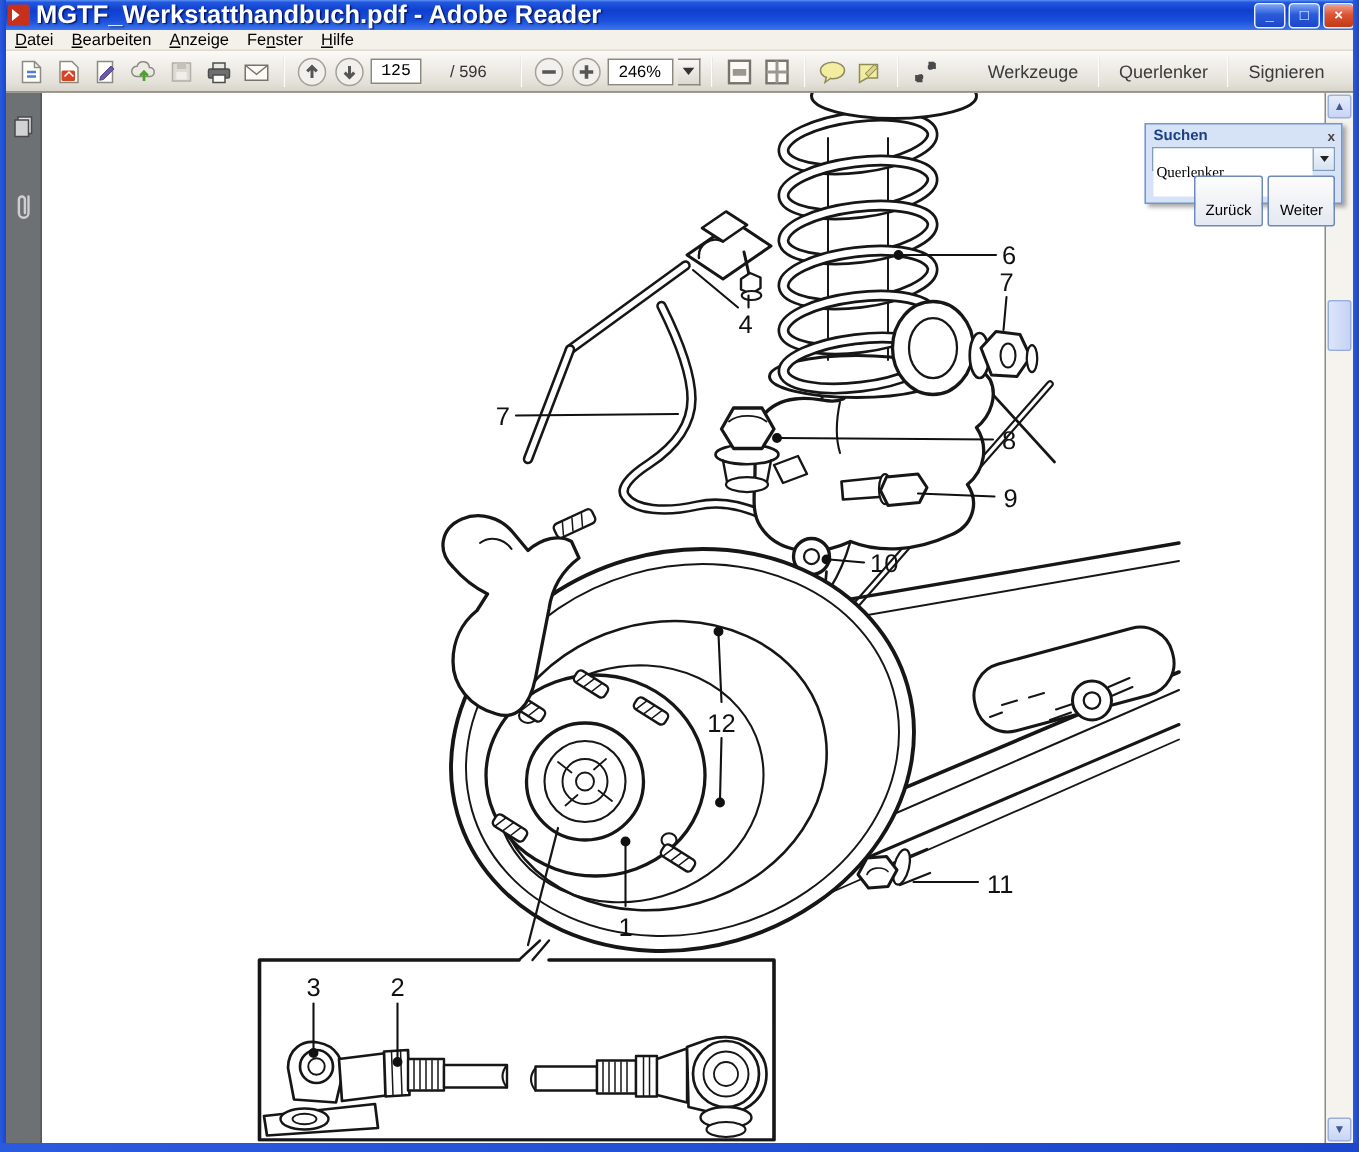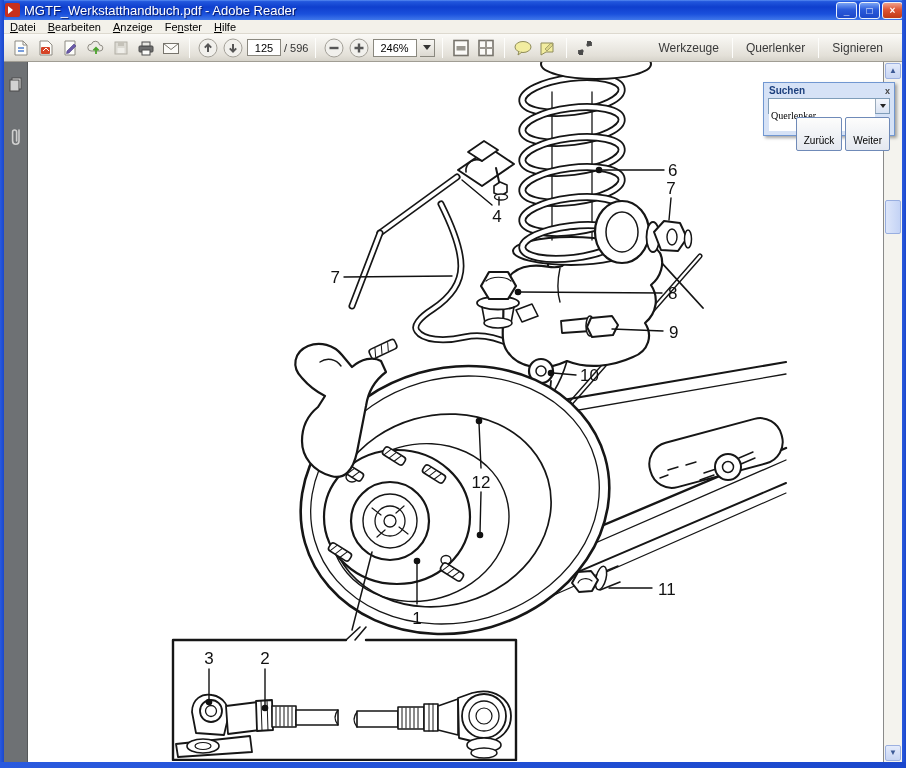--- a/index.html
+++ b/index.html
@@ -7,39 +7,39 @@
   .win{position:relative;width:906px;height:768px;font-family:"Liberation Sans",sans-serif;
        background:#0f3fce;overflow:hidden;}
   
   .titlebar{position:absolute;left:0;top:0;width:906px;height:20px;
     background:linear-gradient(180deg,#5a8ef2 0%,#2257dd 8%,#0f3fce 35%,#1a50dc 70%,#3f77ea 100%);
     display:flex;align-items:center;padding:0 3px;color:#fff;}
   .app-ico{width:15px;height:14px;margin:0 4px 0 2px;background:#c8301e;border-radius:2px;
     position:relative;flex:none;}
   .app-ico:before{content:"";position:absolute;left:3px;top:3px;border-left:5px solid #fff;
     border-top:4px solid transparent;border-bottom:4px solid transparent;}
-  .title-text{font-size:13px;font-weight:normal;text-shadow:1px 1px 1px #03135e;white-space:nowrap;flex:1;}
+  .title-text{font-size:17px;font-weight:bold;text-shadow:1px 1px 1px #03135e;white-space:nowrap;flex:1;}
   .winbtns{display:flex;gap:2px;}
   .wbtn{width:21px;height:17px;border:1px solid #e9f0fb;border-radius:3px;color:#fff;
     font-size:10px;line-height:15px;text-align:center;font-weight:bold;}
   .wbtn.min,.wbtn.max{background:linear-gradient(180deg,#7aa4f5,#2a5ada 45%,#1c47c8);}
   .wbtn.close{background:linear-gradient(180deg,#f0A08c,#dd5435 45%,#c03a16);}
   
   .menubar{position:absolute;left:4px;top:20px;width:898px;height:14px;background:#f3f1ea;
     border-bottom:1px solid #ddd9cf;display:flex;align-items:flex-end;font-size:11px;color:#000;}
   .menubar span{padding:0 6px;}
   
   .toolbar{position:absolute;left:4px;top:34px;width:898px;height:28px;
     background:linear-gradient(180deg,#fbfaf7,#e3e0d8 80%,#d6d3ca);
     border-bottom:1px solid #a09d94;display:flex;align-items:center;padding:0 6px;gap:3px;}
   .tbsep{width:1px;height:20px;background:#b3b0a7;border-right:1px solid #fdfdfb;margin:0 4px;flex:none;}
   .tbi{width:22px;height:22px;display:flex;align-items:center;justify-content:center;flex:none;}
   .pgfield{width:34px;height:17px;background:#fff;border:1px solid #8a887f;font-size:11px;
-    text-align:center;padding:0;font-family:Liberation Sans, sans-serif;}
-  .pgtotal{font-size:11px;color:#333;margin:0 0;white-space:nowrap;}
+    text-align:center;padding:0;font-family:Liberation Mono, monospace;}
+  .pgtotal{font-size:11px;color:#333;margin:0 16px;white-space:nowrap;}
   .zoombox{height:18px;background:#fff;border:1px solid #8a887f;font-size:11px;display:flex;
     align-items:center;padding:0 6px;width:44px;}
   .zoomdrop{width:15px;height:18px;border:1px solid #8a887f;border-left:none;
     background:linear-gradient(#f8f7f4,#dcd9d1);display:flex;align-items:center;justify-content:center;}
   .tright{margin-left:auto;display:flex;align-items:center;height:100%;}
   .tlabel{font-size:12px;color:#3a3a3a;padding:0 13px;white-space:nowrap;}
   .tlsep{width:1px;height:20px;background:#b3b0a7;border-right:1px solid #fdfdfb;}
   
   .workspace{position:absolute;left:4px;top:62px;width:898px;height:700px;background:#fff;}
   .leftrail{position:absolute;left:0;top:0;width:24px;height:700px;background:#6e7174;

